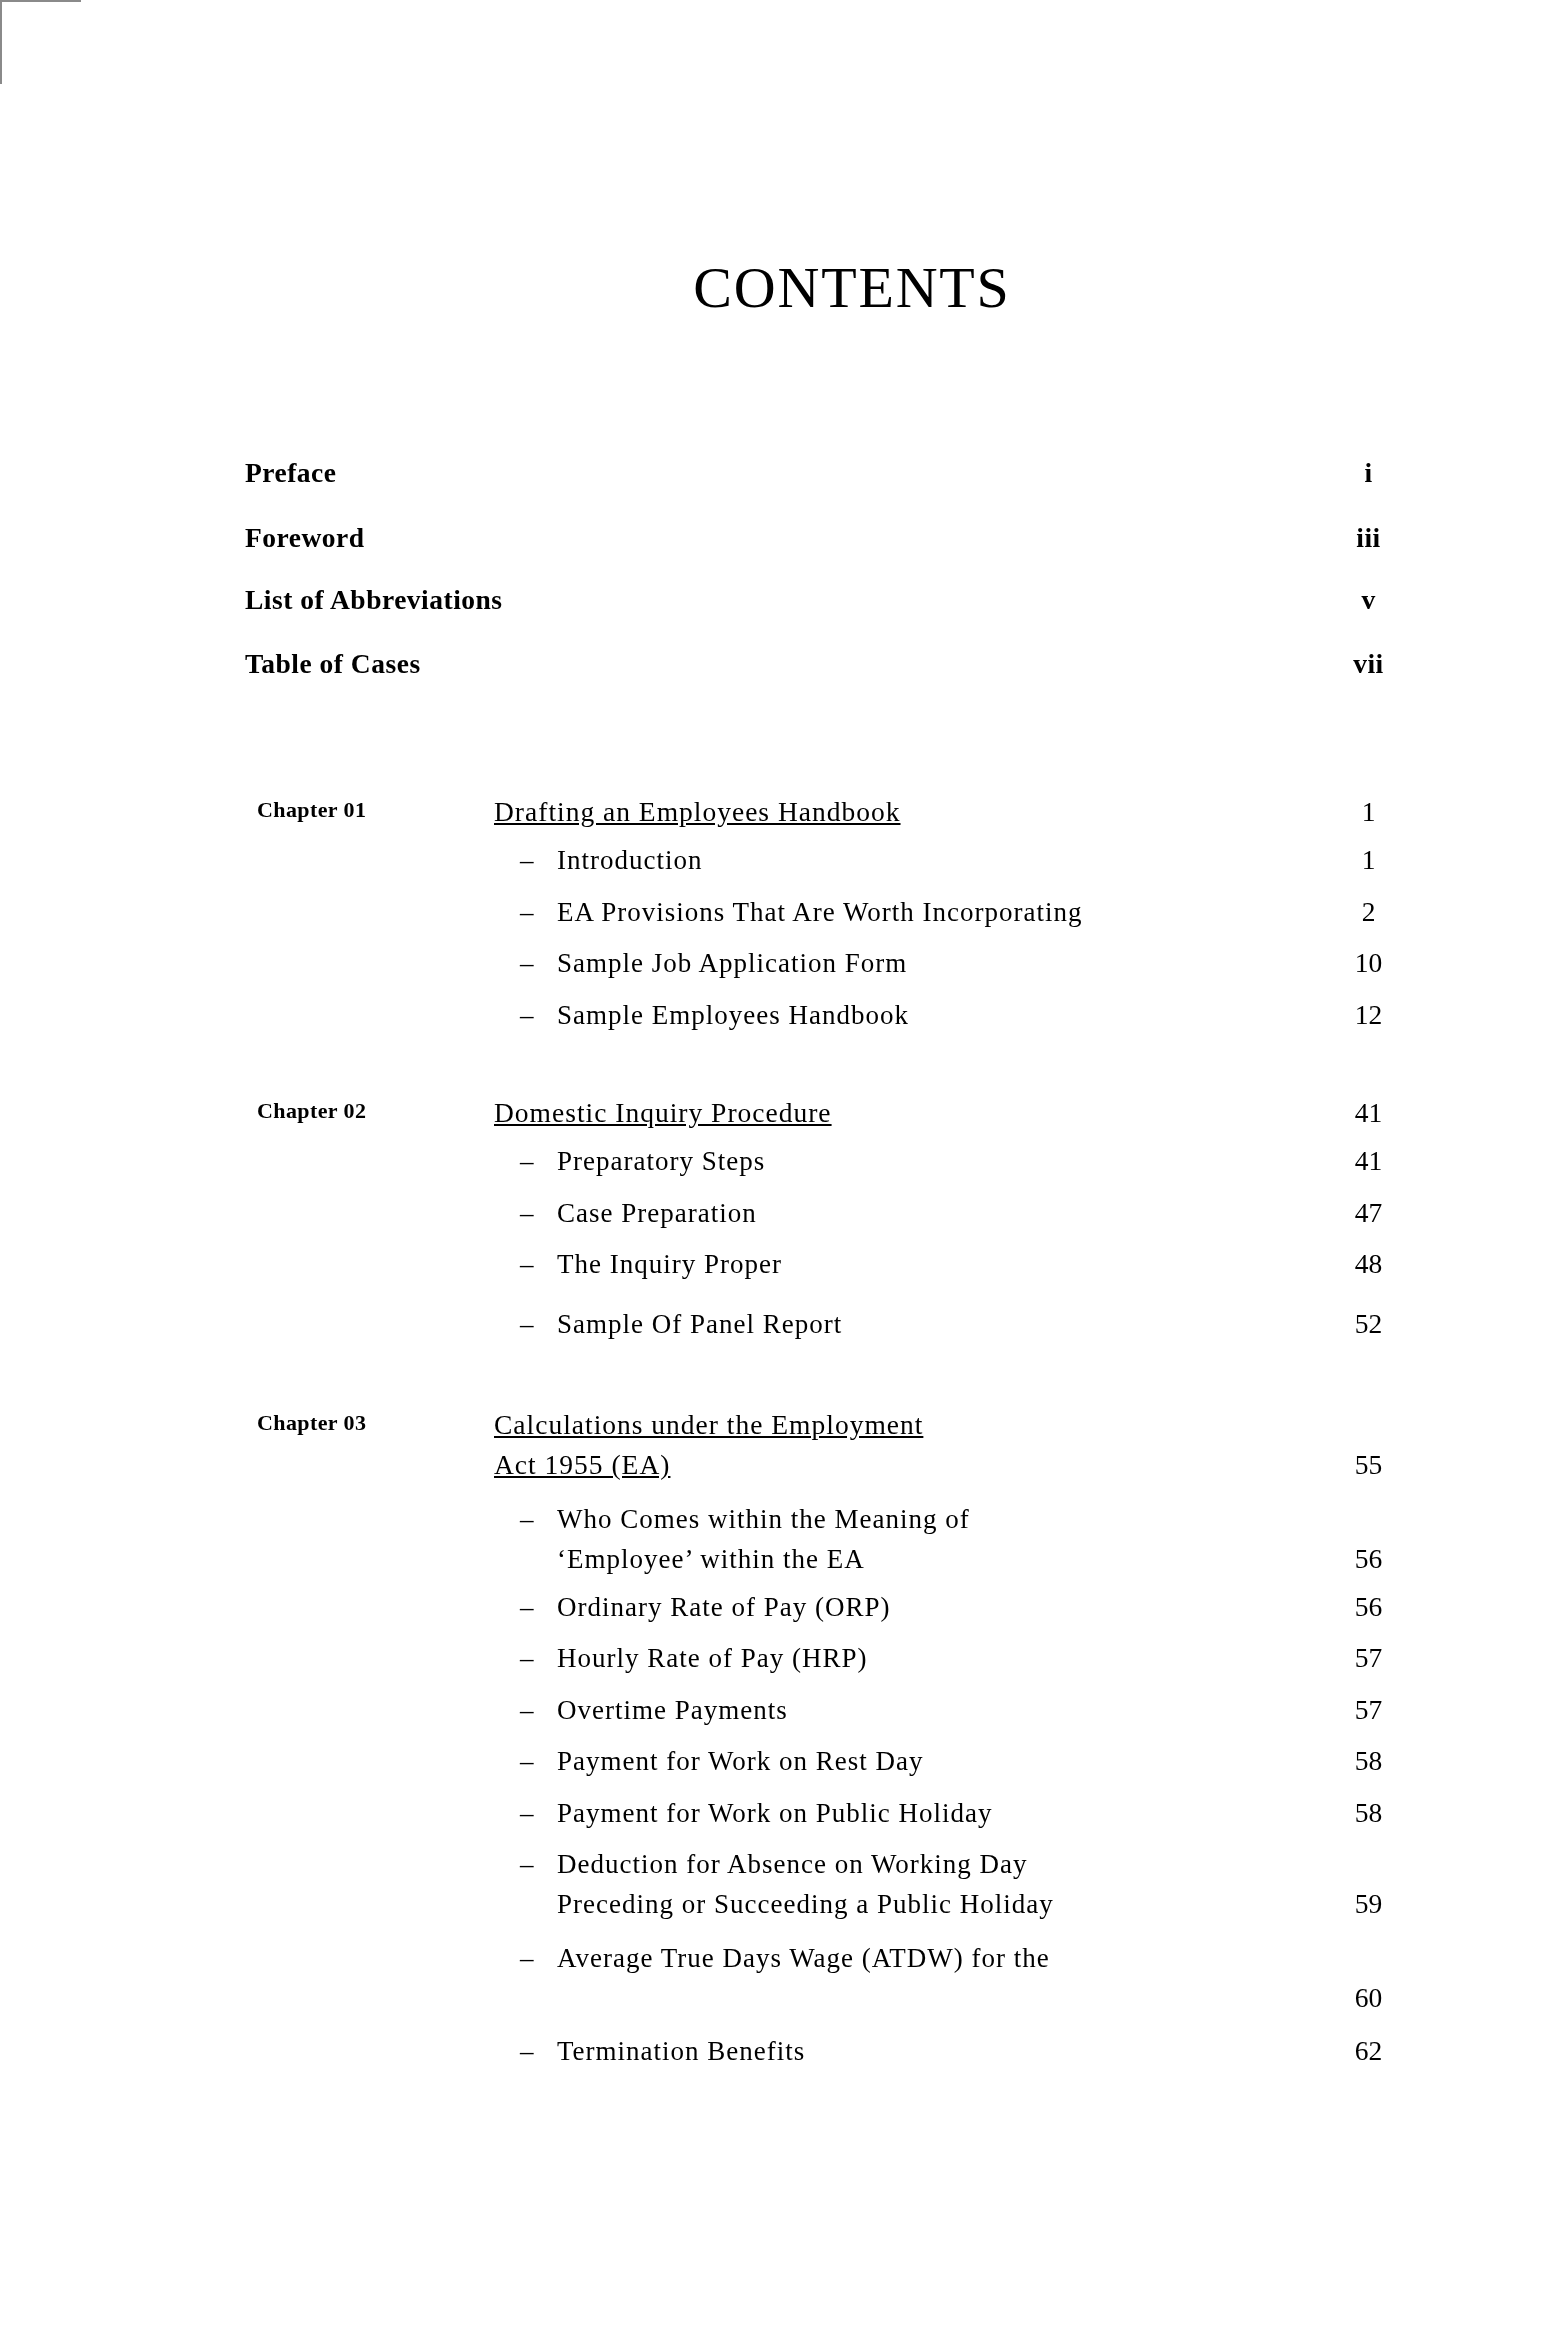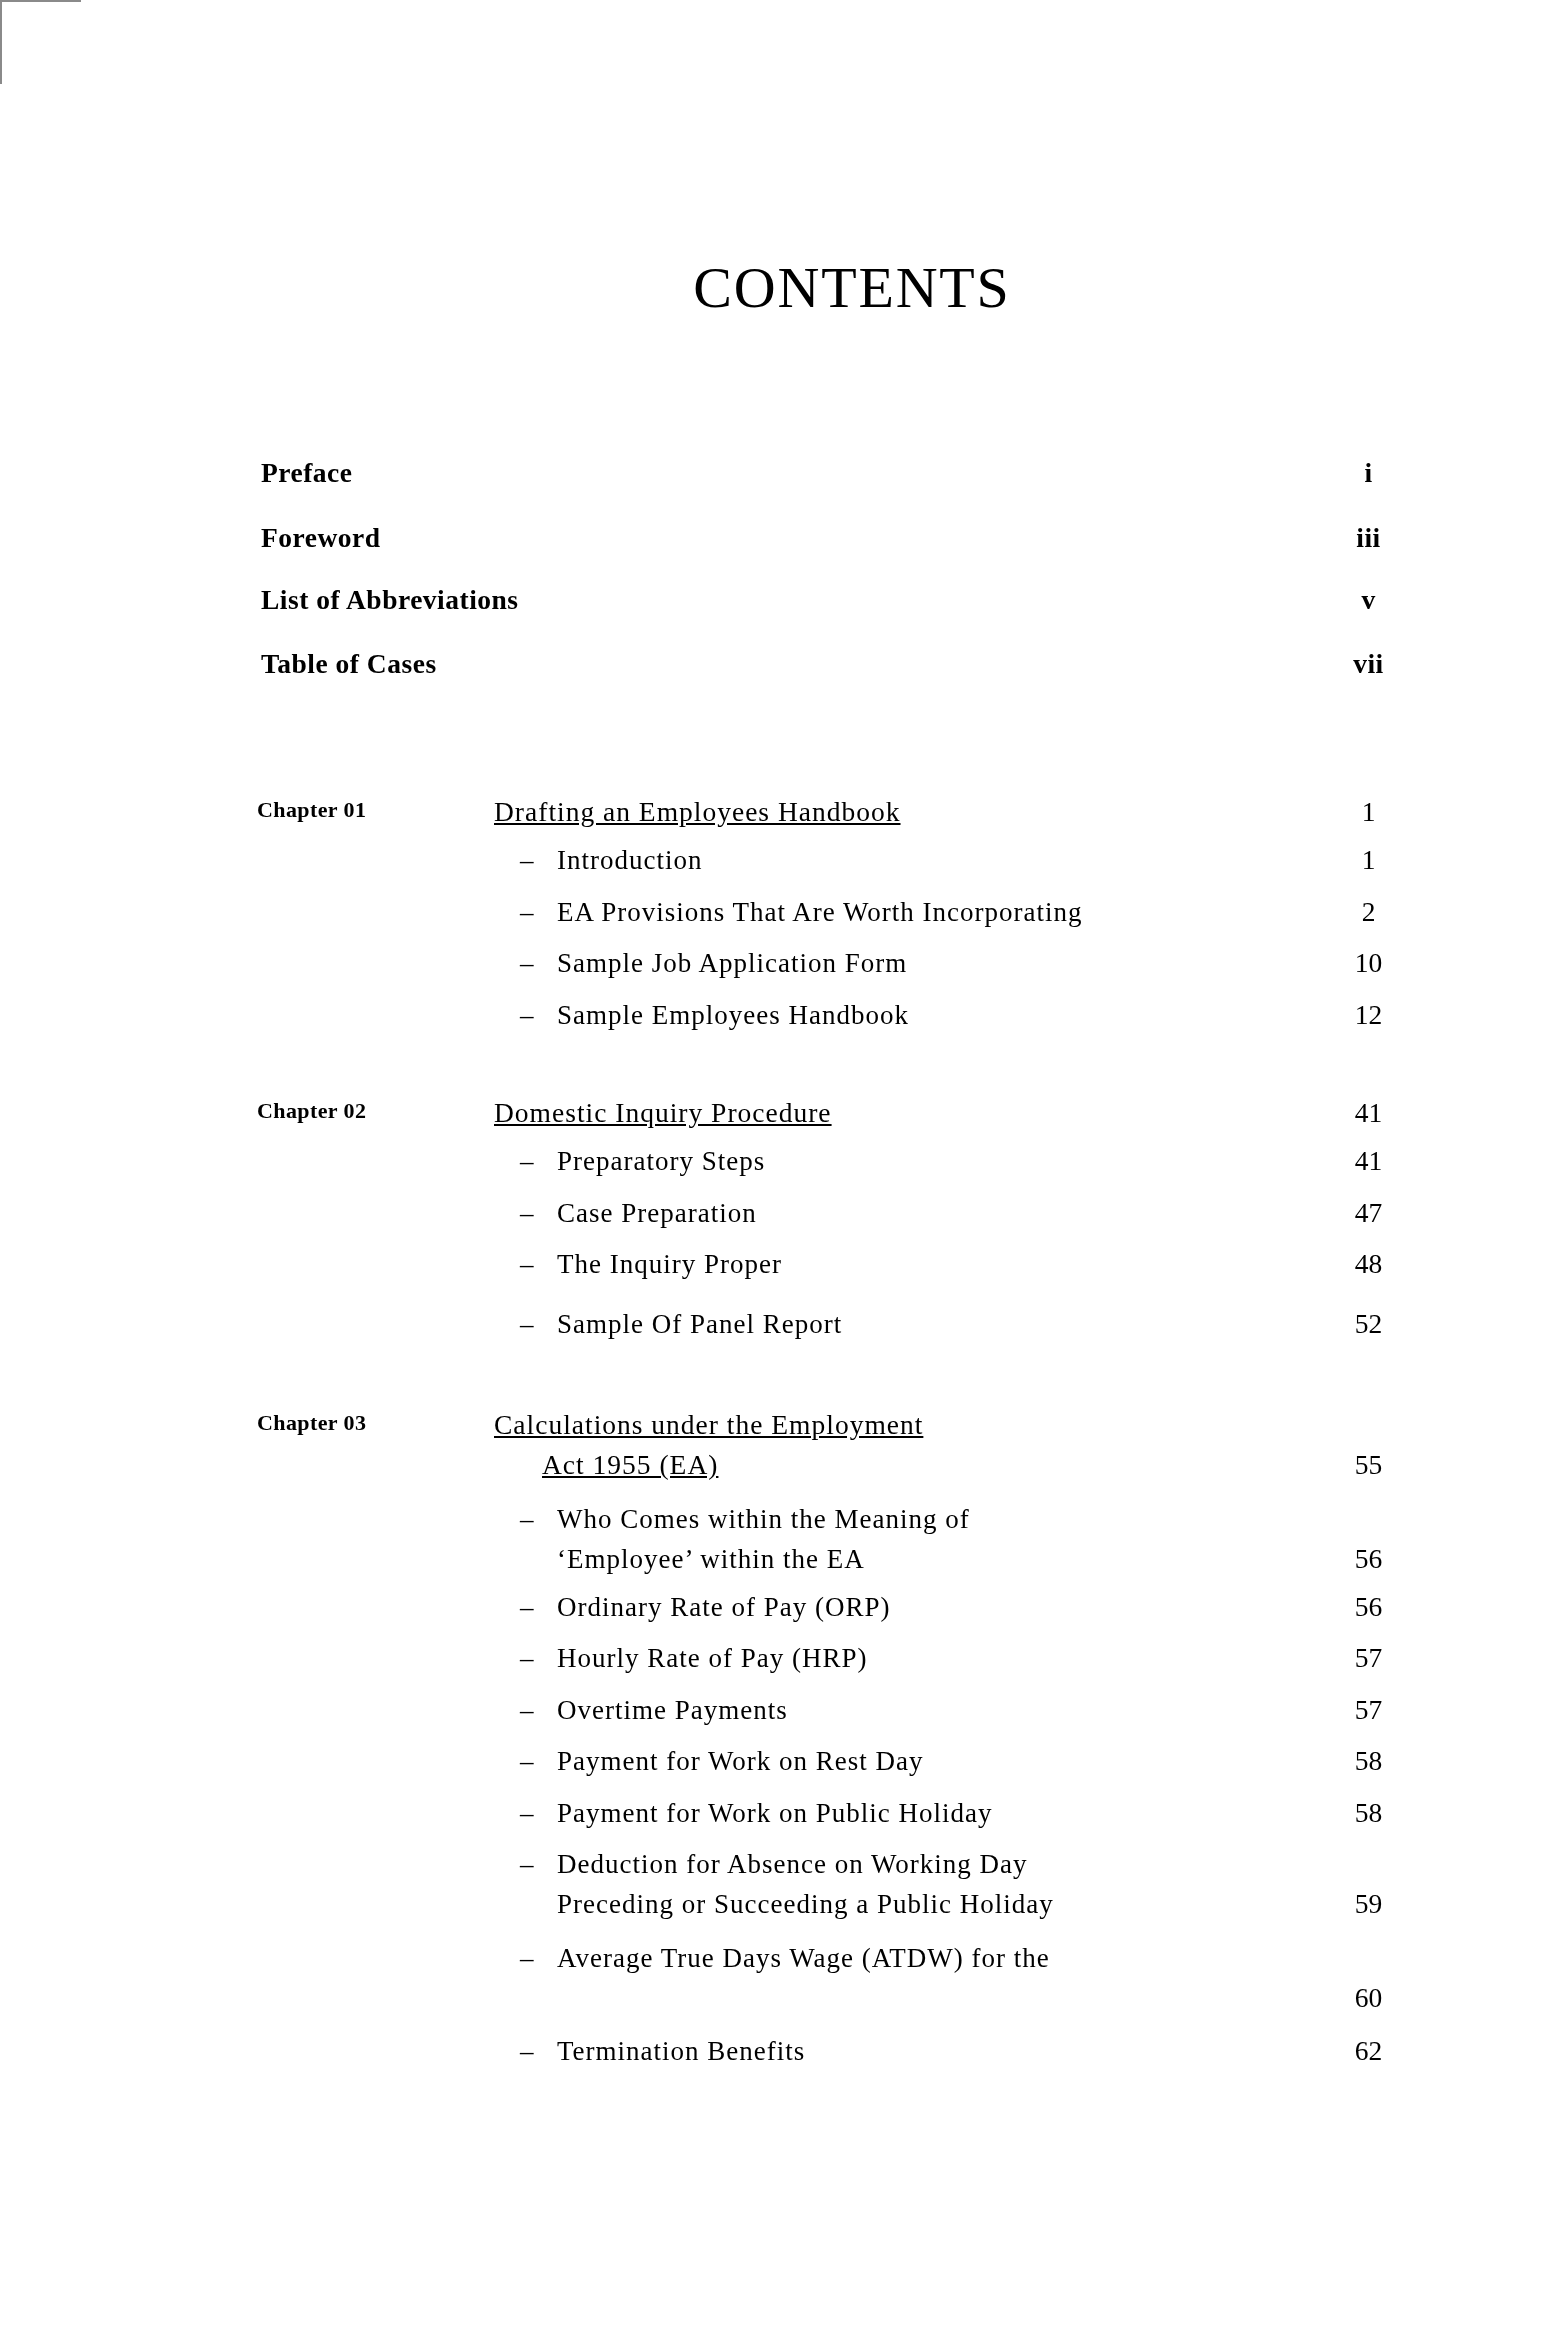--- a/index.html
+++ b/index.html
@@ -66,21 +66,21 @@
     left: 257px;
     top: 0;
     font-weight: 700;
     font-size: 22px;
     line-height: 35px;
     letter-spacing: 0.4px;
     white-space: nowrap;
   }
   .col-front {
     position: absolute;
-    left: 261px;
+    left: 245px;
     top: 0;
     font-weight: 700;
     font-size: 27.5px;
     line-height: 35px;
     letter-spacing: 0.5px;
     white-space: nowrap;
   }
   .col-title {
     position: absolute;
     left: 494px;
@@ -103,21 +103,20 @@
   .col-sub .dash {
     display: inline-block;
     width: 37px;
   }
   .col-sub .cont {
     display: block;
     padding-left: 37px;
   }
   .col-title .cont {
     display: block;
-    margin-left: 48px;
   }
   .col-page {
     position: absolute;
     left: 1286px;
     top: 0;
     width: 165px;
     text-align: center;
     font-size: 27.5px;
     line-height: 40px;
     white-space: nowrap;

